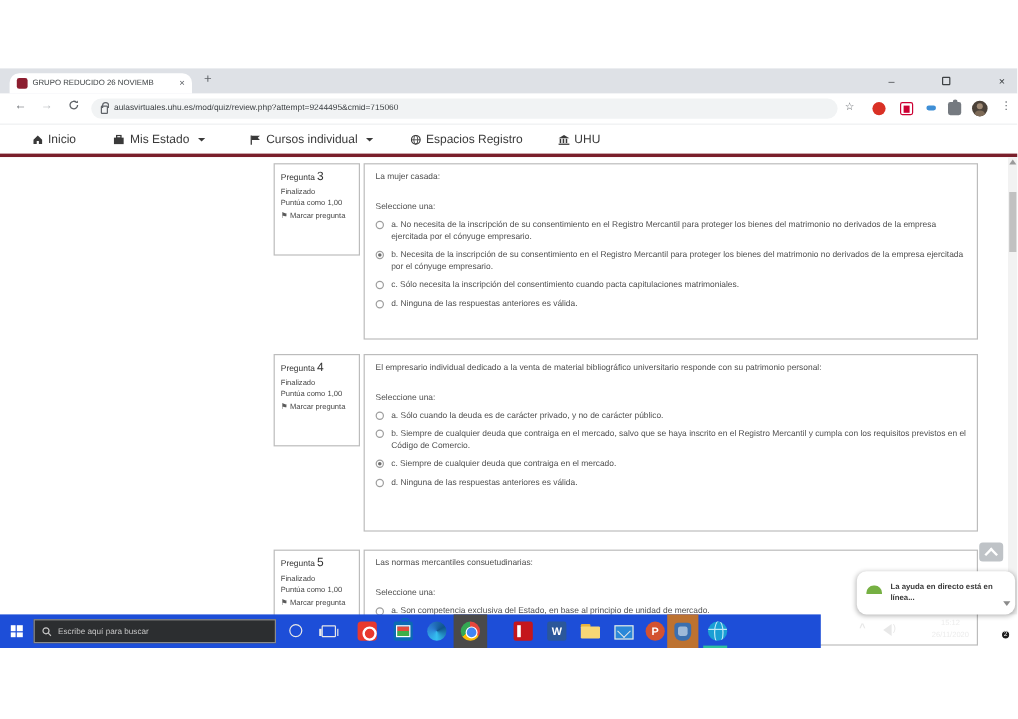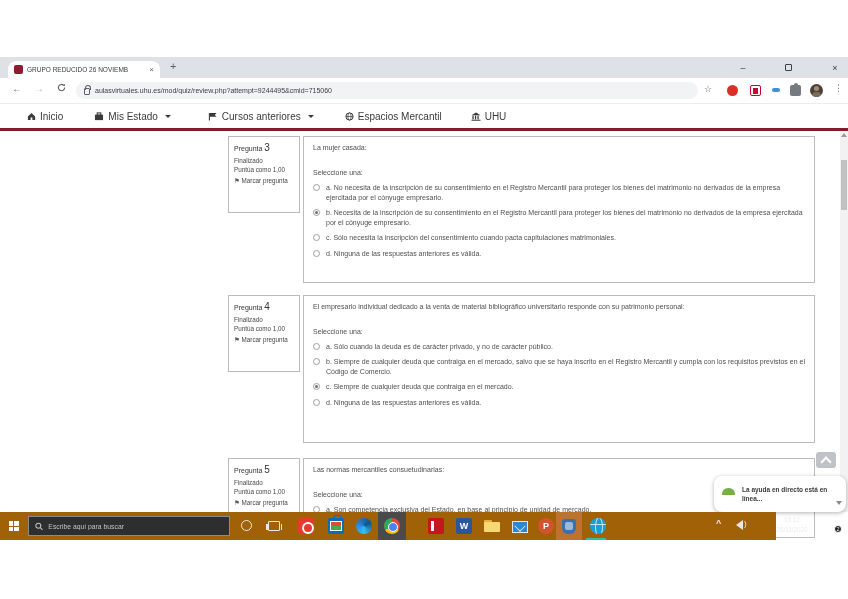--- a/index.html
+++ b/index.html
@@ -88,21 +88,21 @@
   .chat-text { font-size:6.5px; font-weight:bold; color:#3b3b3b; line-height:1.4; }
   .chat-caret { position:absolute; left:836px; top:501px; z-index:6; width:0; height:0;
                 border-left:3px solid transparent; border-right:3px solid transparent; border-top:4px solid #8a8a8a; }
 
   .scrollbar { position:absolute; right:0; top:131px; width:8px; height:381px; background:#f2f2f2; z-index:3; }
   .sb-thumb { position:absolute; left:1px; top:29px; width:6px; height:50px; background:#c1c1c1; }
   .sb-up { position:absolute; left:1px; top:2px; width:0; height:0; border-left:3px solid transparent;
            border-right:3px solid transparent; border-bottom:4px solid #9a9a9a; }
 
   
-  .taskbar { position:absolute; left:0; top:512px; width:776px; height:28px; background:#a16207; z-index:10; }
+  .taskbar { position:absolute; left:0; top:512px; width:684px; height:28px; background:#1d4ed8; z-index:10; }
   .tb-start { position:absolute; left:0; top:0; width:27px; height:28px; display:flex; align-items:center; justify-content:center; }
   .winlogo { width:10px; height:10px; display:grid; grid-template-columns:4.5px 4.5px; grid-template-rows:4.5px 4.5px; gap:1px; }
   .winlogo span { background:#fff; }
   .tb-search { position:absolute; left:28px; top:4px; width:202px; height:20px; background:#2c2e30;
                border:1px solid #8b8b8b; display:flex; align-items:center; padding:0 6px; gap:5px; }
   .tb-search input { background:transparent; border:none; outline:none; color:#cfcfcf; font-size:6.8px;
                      font-family:"Liberation Sans",sans-serif; width:100%; }
   .tb-search input::placeholder { color:#c4c4c4; }
   .tb-cortana { position:absolute; left:241px; top:8px; width:11px; height:11px; border:1.5px solid #e8e8e8; border-radius:50%; }
   .tb-taskview { position:absolute; left:268px; top:9px; width:12px; height:10px; border:1px solid #e8e8e8; border-radius:1px; }
@@ -206,29 +206,29 @@
           <rect x="1" y="3" width="9" height="6" fill="#3a3a3a"></rect>
           <rect x="3.5" y="1" width="4" height="2.4" fill="none" stroke="#3a3a3a" stroke-width="1.2"></rect>
         </svg>
       <span>Mis Estado</span>
     </div>
     <div class="nav-item ni-ant caret">
       <svg width="10" height="9" viewBox="0 0 11 10">
           <path d="M1.5 1 V9.5" stroke="#3a3a3a" stroke-width="1.2"></path>
           <path d="M2 1.2 H9.5 L7.5 3.2 L9.5 5.2 H2 Z" fill="#3a3a3a"></path>
         </svg>
-      <span>Cursos anteriores</span>
+      <span>Cursos individual</span>
     </div>
     <div class="nav-item ni-esp">
       <svg width="9" height="9" viewBox="0 0 10 10">
           <circle cx="5" cy="5" r="4" fill="none" stroke="#3a3a3a" stroke-width="1.1"></circle>
           <ellipse cx="5" cy="5" rx="1.8" ry="4" fill="none" stroke="#3a3a3a" stroke-width=".8"></ellipse>
           <path d="M1 5 H9" stroke="#3a3a3a" stroke-width=".8"></path>
         </svg>
-      <span>Espacios Mercantil</span>
+      <span>Espacios Registro</span>
     </div>
     <div class="nav-item ni-uhu">
       <svg width="10" height="9" viewBox="0 0 11 10">
           <path d="M0.5 3.5 L5.5 0.5 L10.5 3.5 Z" fill="#3a3a3a"></path>
           <rect x="1.5" y="4" width="1.4" height="4" fill="#3a3a3a"></rect>
           <rect x="4.3" y="4" width="1.4" height="4" fill="#3a3a3a"></rect>
           <rect x="7.1" y="4" width="1.4" height="4" fill="#3a3a3a"></rect>
           <rect x="0.5" y="8.5" width="10" height="1.2" fill="#3a3a3a"></rect>
         </svg>
       <span>UHU</span>

